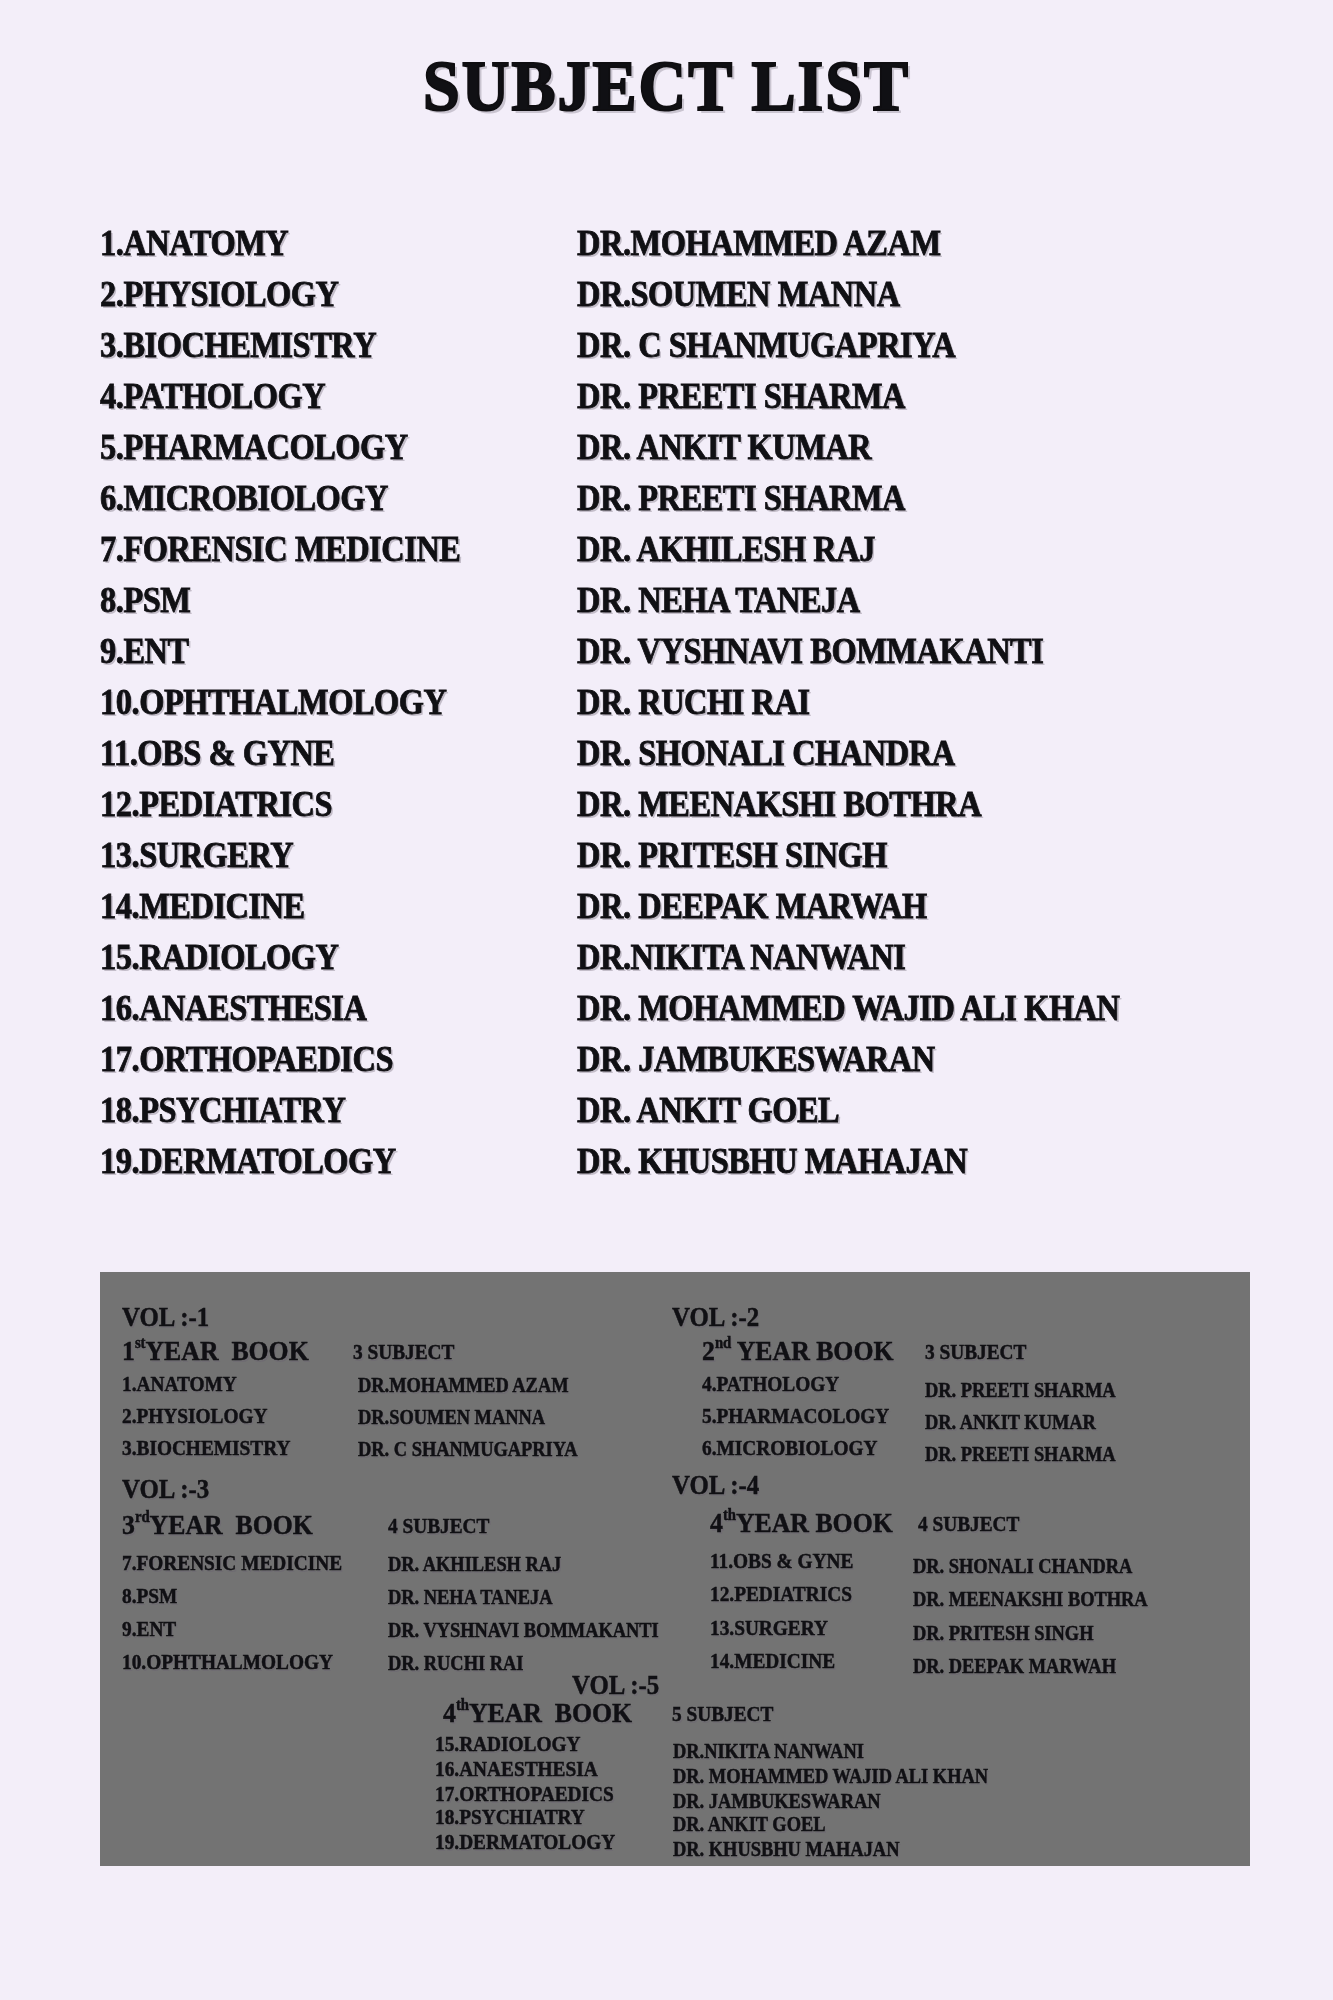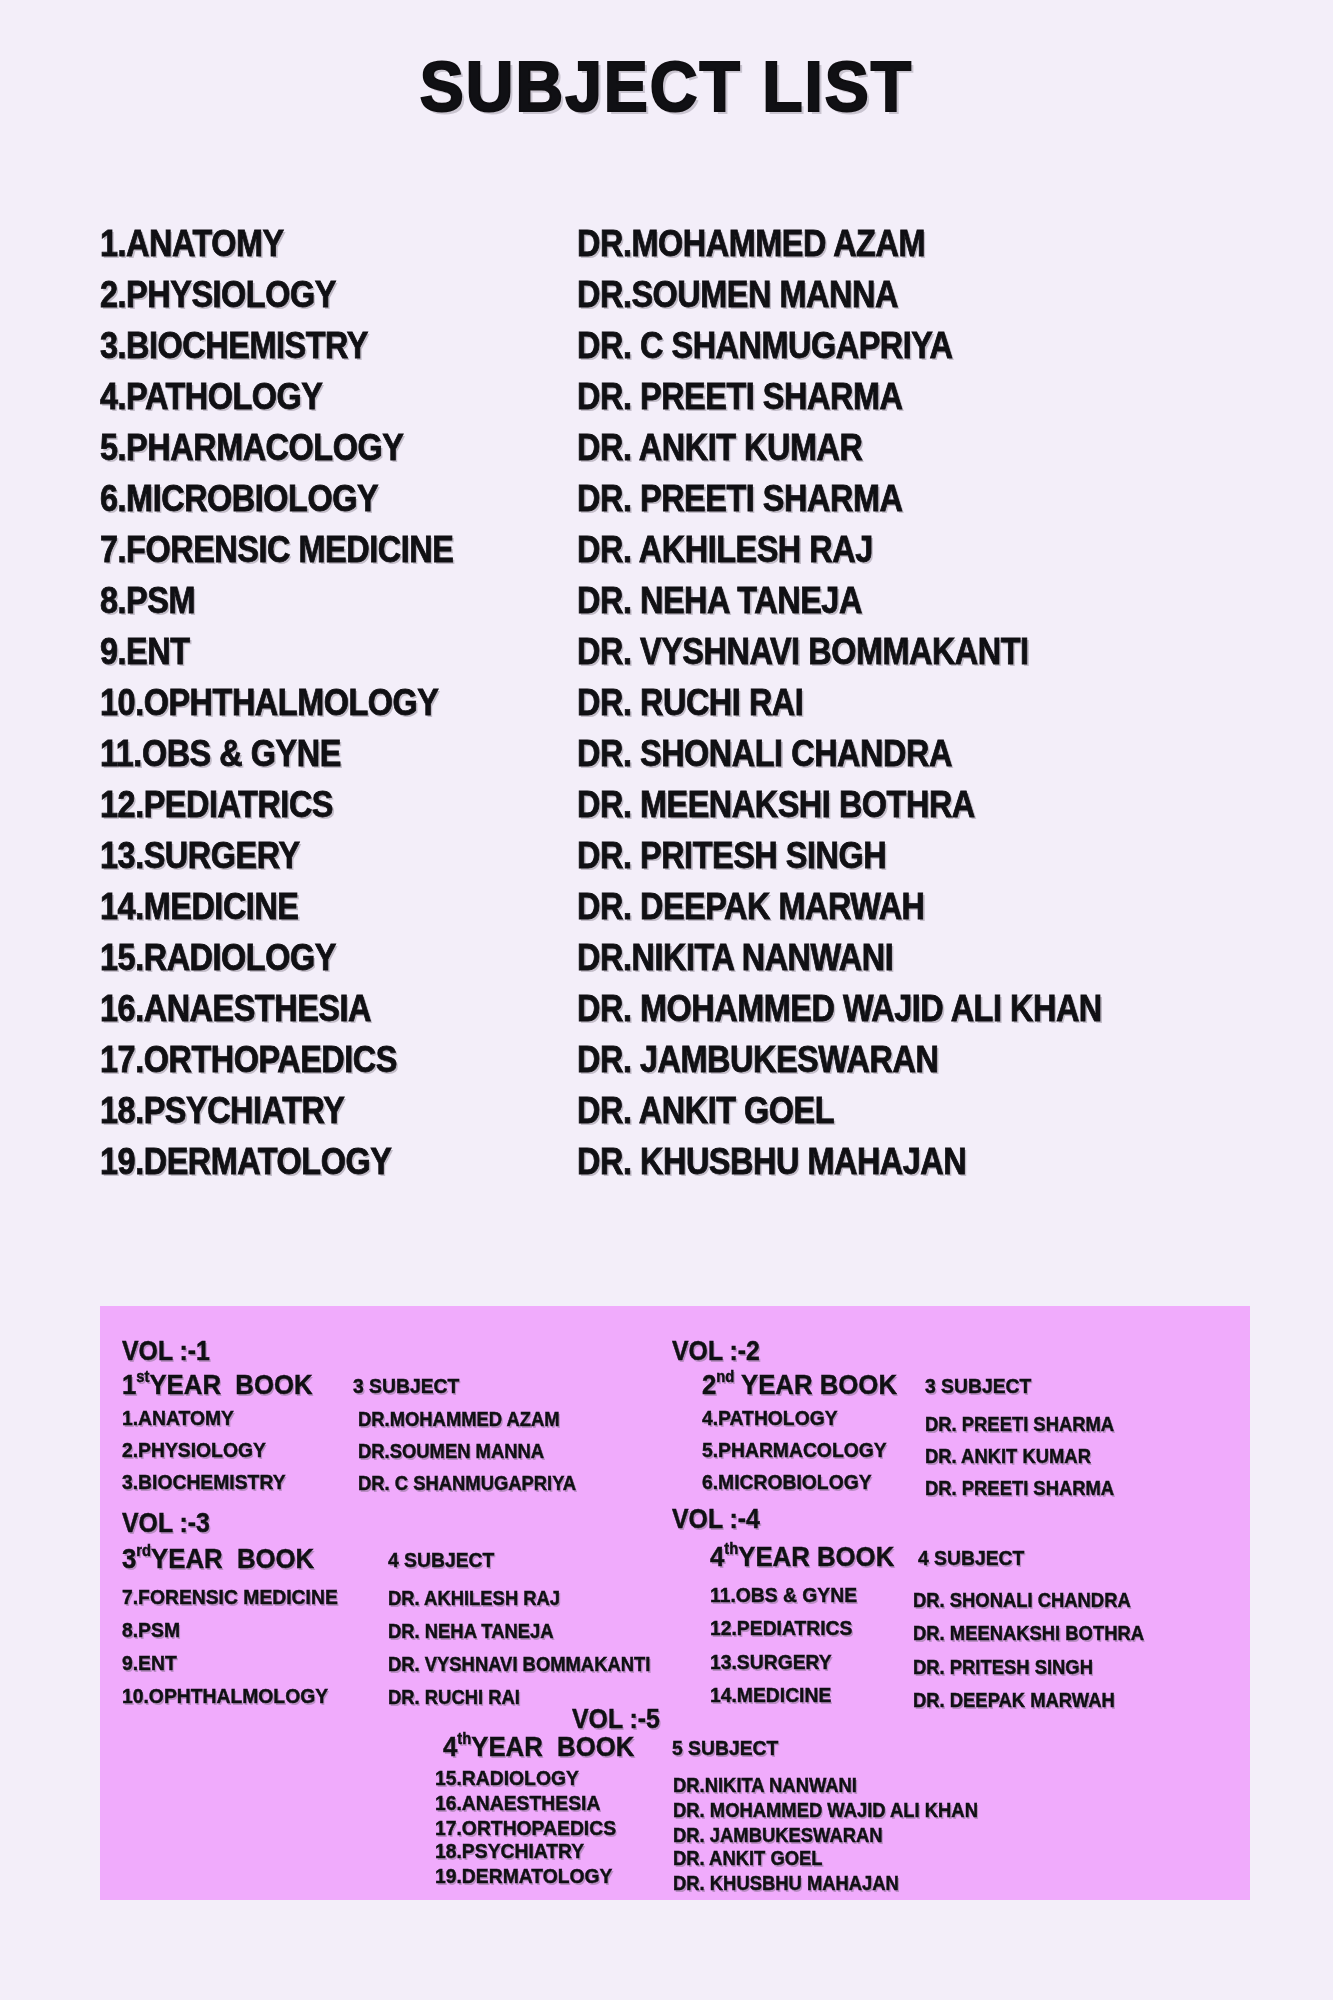--- a/index.html
+++ b/index.html
@@ -1,21 +1,21 @@
 <!DOCTYPE html>
 <html><head>
 <meta charset="utf-8">
 <style>
   html,body{margin:0;padding:0;}
   .page{
     position:relative;
     width:1333px;height:2000px;
     background:#f3eef9;
     color:#101014;
-    font-family:Liberation Sans, sans-serif;
+    font-family:Liberation Serif, serif;
     font-weight:700;
     overflow:hidden;
   }
   .title{
     position:absolute;left:0;top:48px;width:100%;
     margin:0;text-align:center;
     font-size:66px;letter-spacing:2px;
     -webkit-text-stroke:2px #0f0e11;
     transform:scaleY(1.08);
     text-shadow:3px 3px 0 rgba(105,98,112,.30);
@@ -131,21 +131,21 @@
     <div class="mrow" style="top:1085px">
         <span class="msubj">18.PSYCHIATRY</span>
         <span class="mdoc">DR. ANKIT GOEL</span>
       </div>
     <div class="mrow" style="top:1136px">
         <span class="msubj">19.DERMATOLOGY</span>
         <span class="mdoc">DR. KHUSBHU MAHAJAN</span>
       </div>
   </div>
 
-  <div class="panel" style="background: #f0abfc; margin-top: 34px;">
+  <div class="panel" style="background: #737373;">
 
     <div class="vhead v1" style="left:22px;top:30px">VOL :-1</div>
     <div class="vyear v1" style="left:22px;top:62px"><span>1</span><sup>st</sup><span>YEAR  BOOK</span></div>
     <div class="vcount v1" style="left:253px;top:68px">3 SUBJECT</div>
     <div class="vsubj v1" style="left:22px;top:100px">1.ANATOMY</div>
     <div class="vdoc  v1" style="left:258px;top:102px">DR.MOHAMMED AZAM</div>
     <div class="vsubj v1" style="left:22px;top:132px">2.PHYSIOLOGY</div>
     <div class="vdoc  v1" style="left:258px;top:134px">DR.SOUMEN MANNA</div>
     <div class="vsubj v1" style="left:22px;top:164px">3.BIOCHEMISTRY</div>
     <div class="vdoc  v1" style="left:258px;top:166px">DR. C SHANMUGAPRIYA</div>

